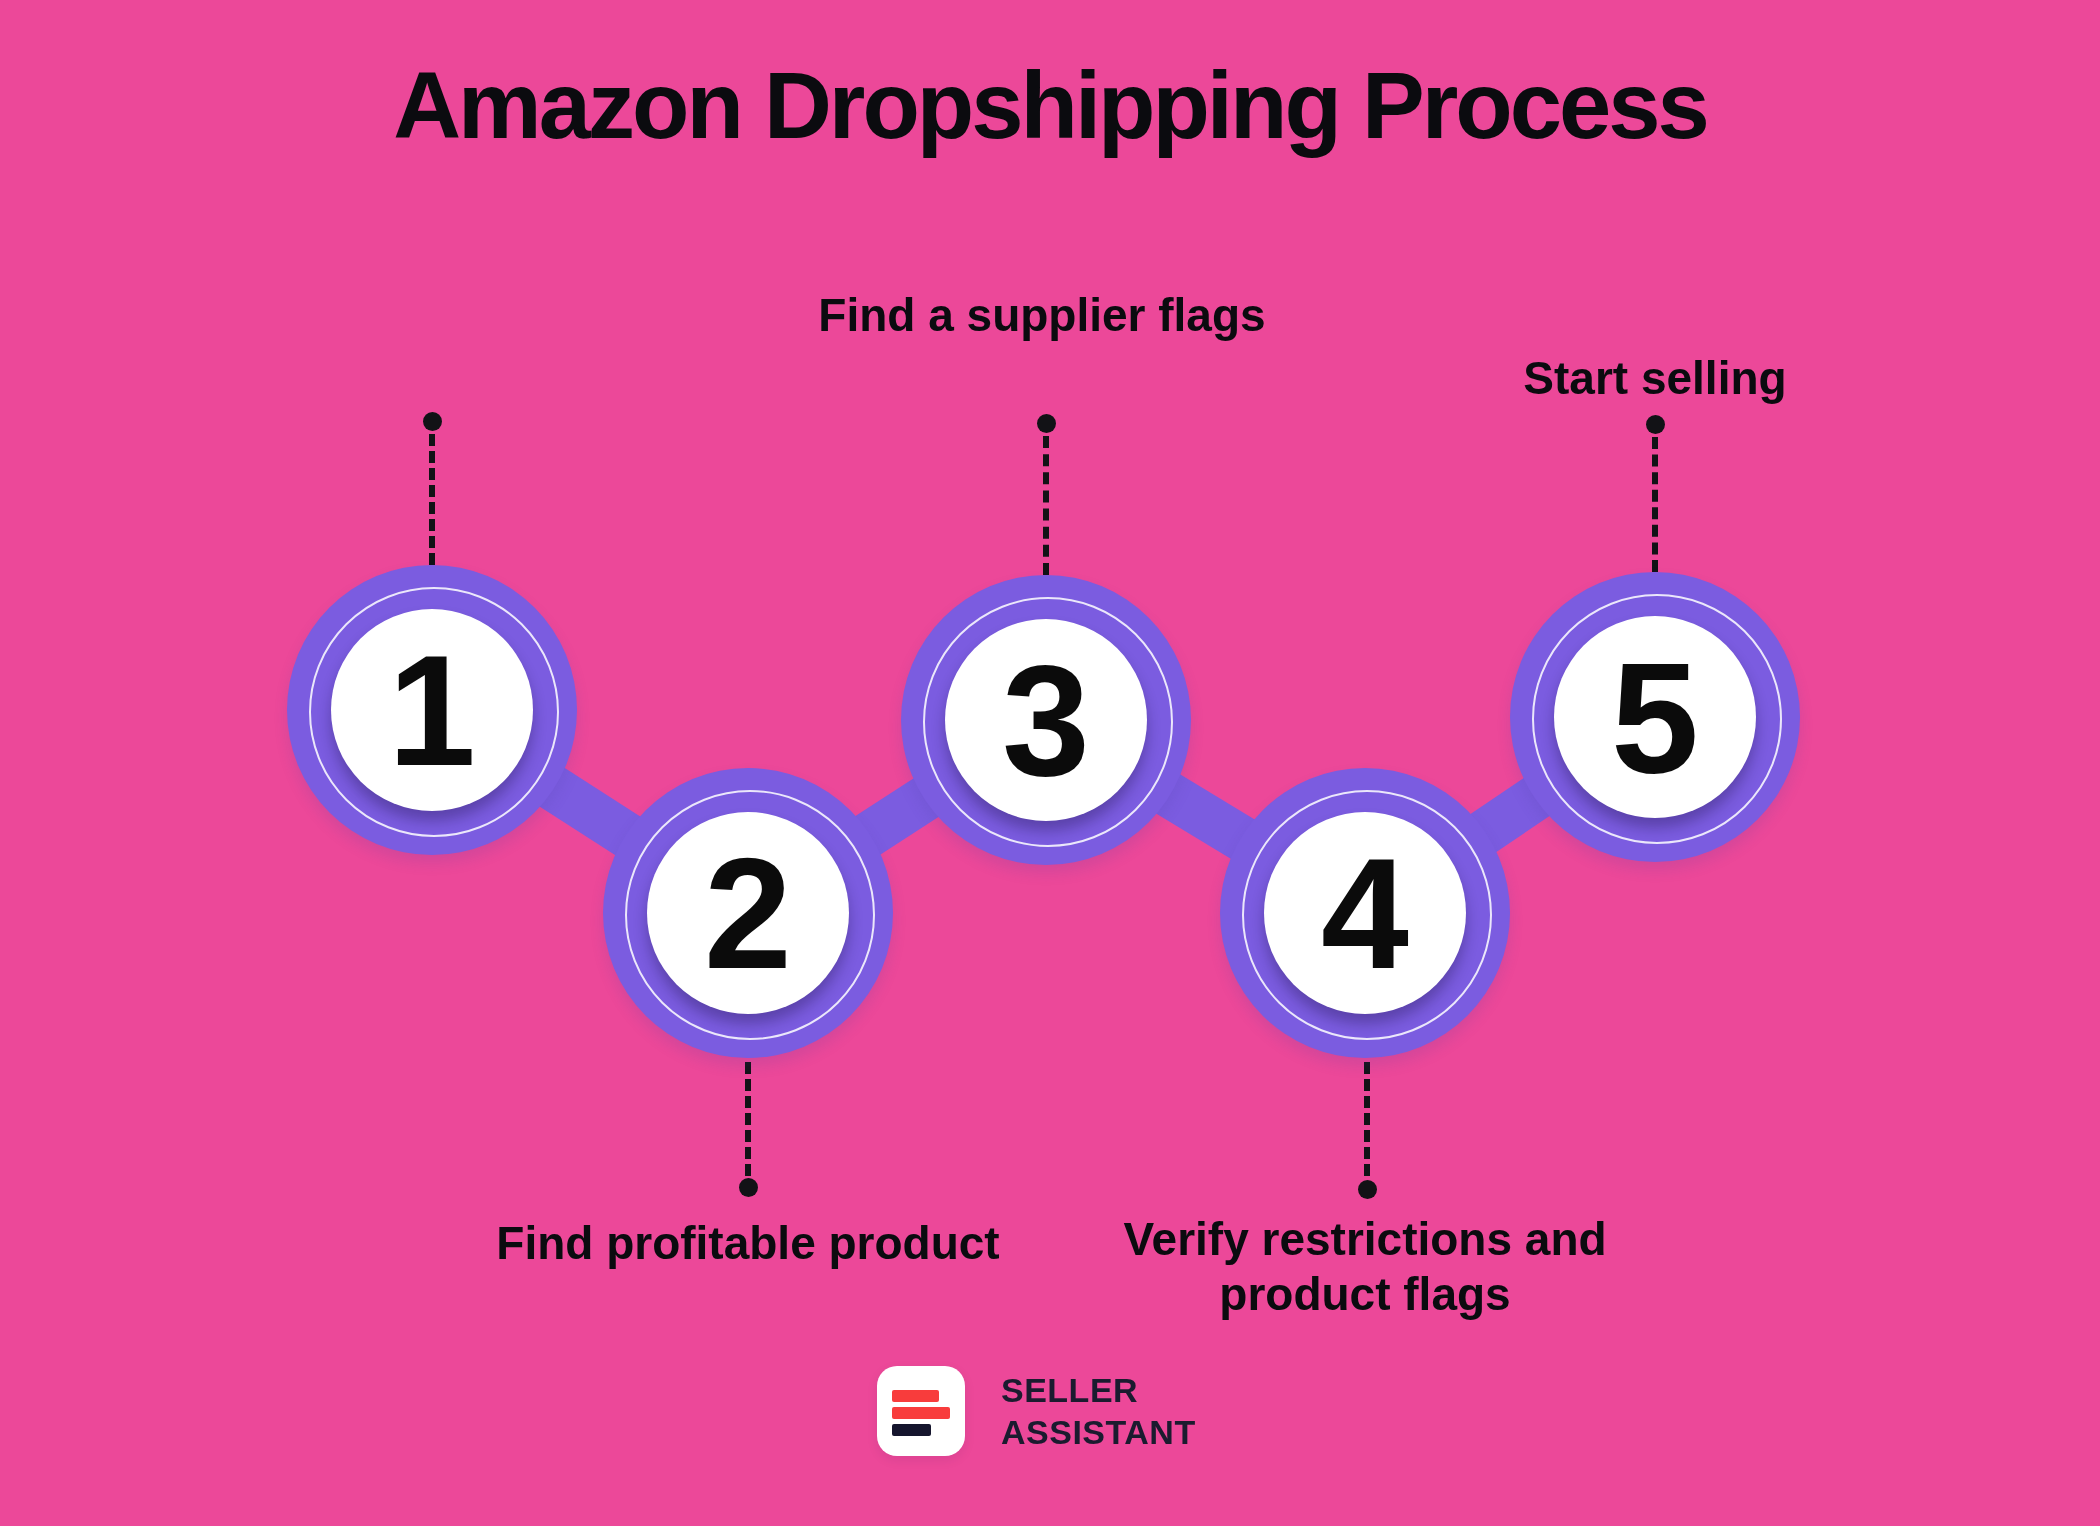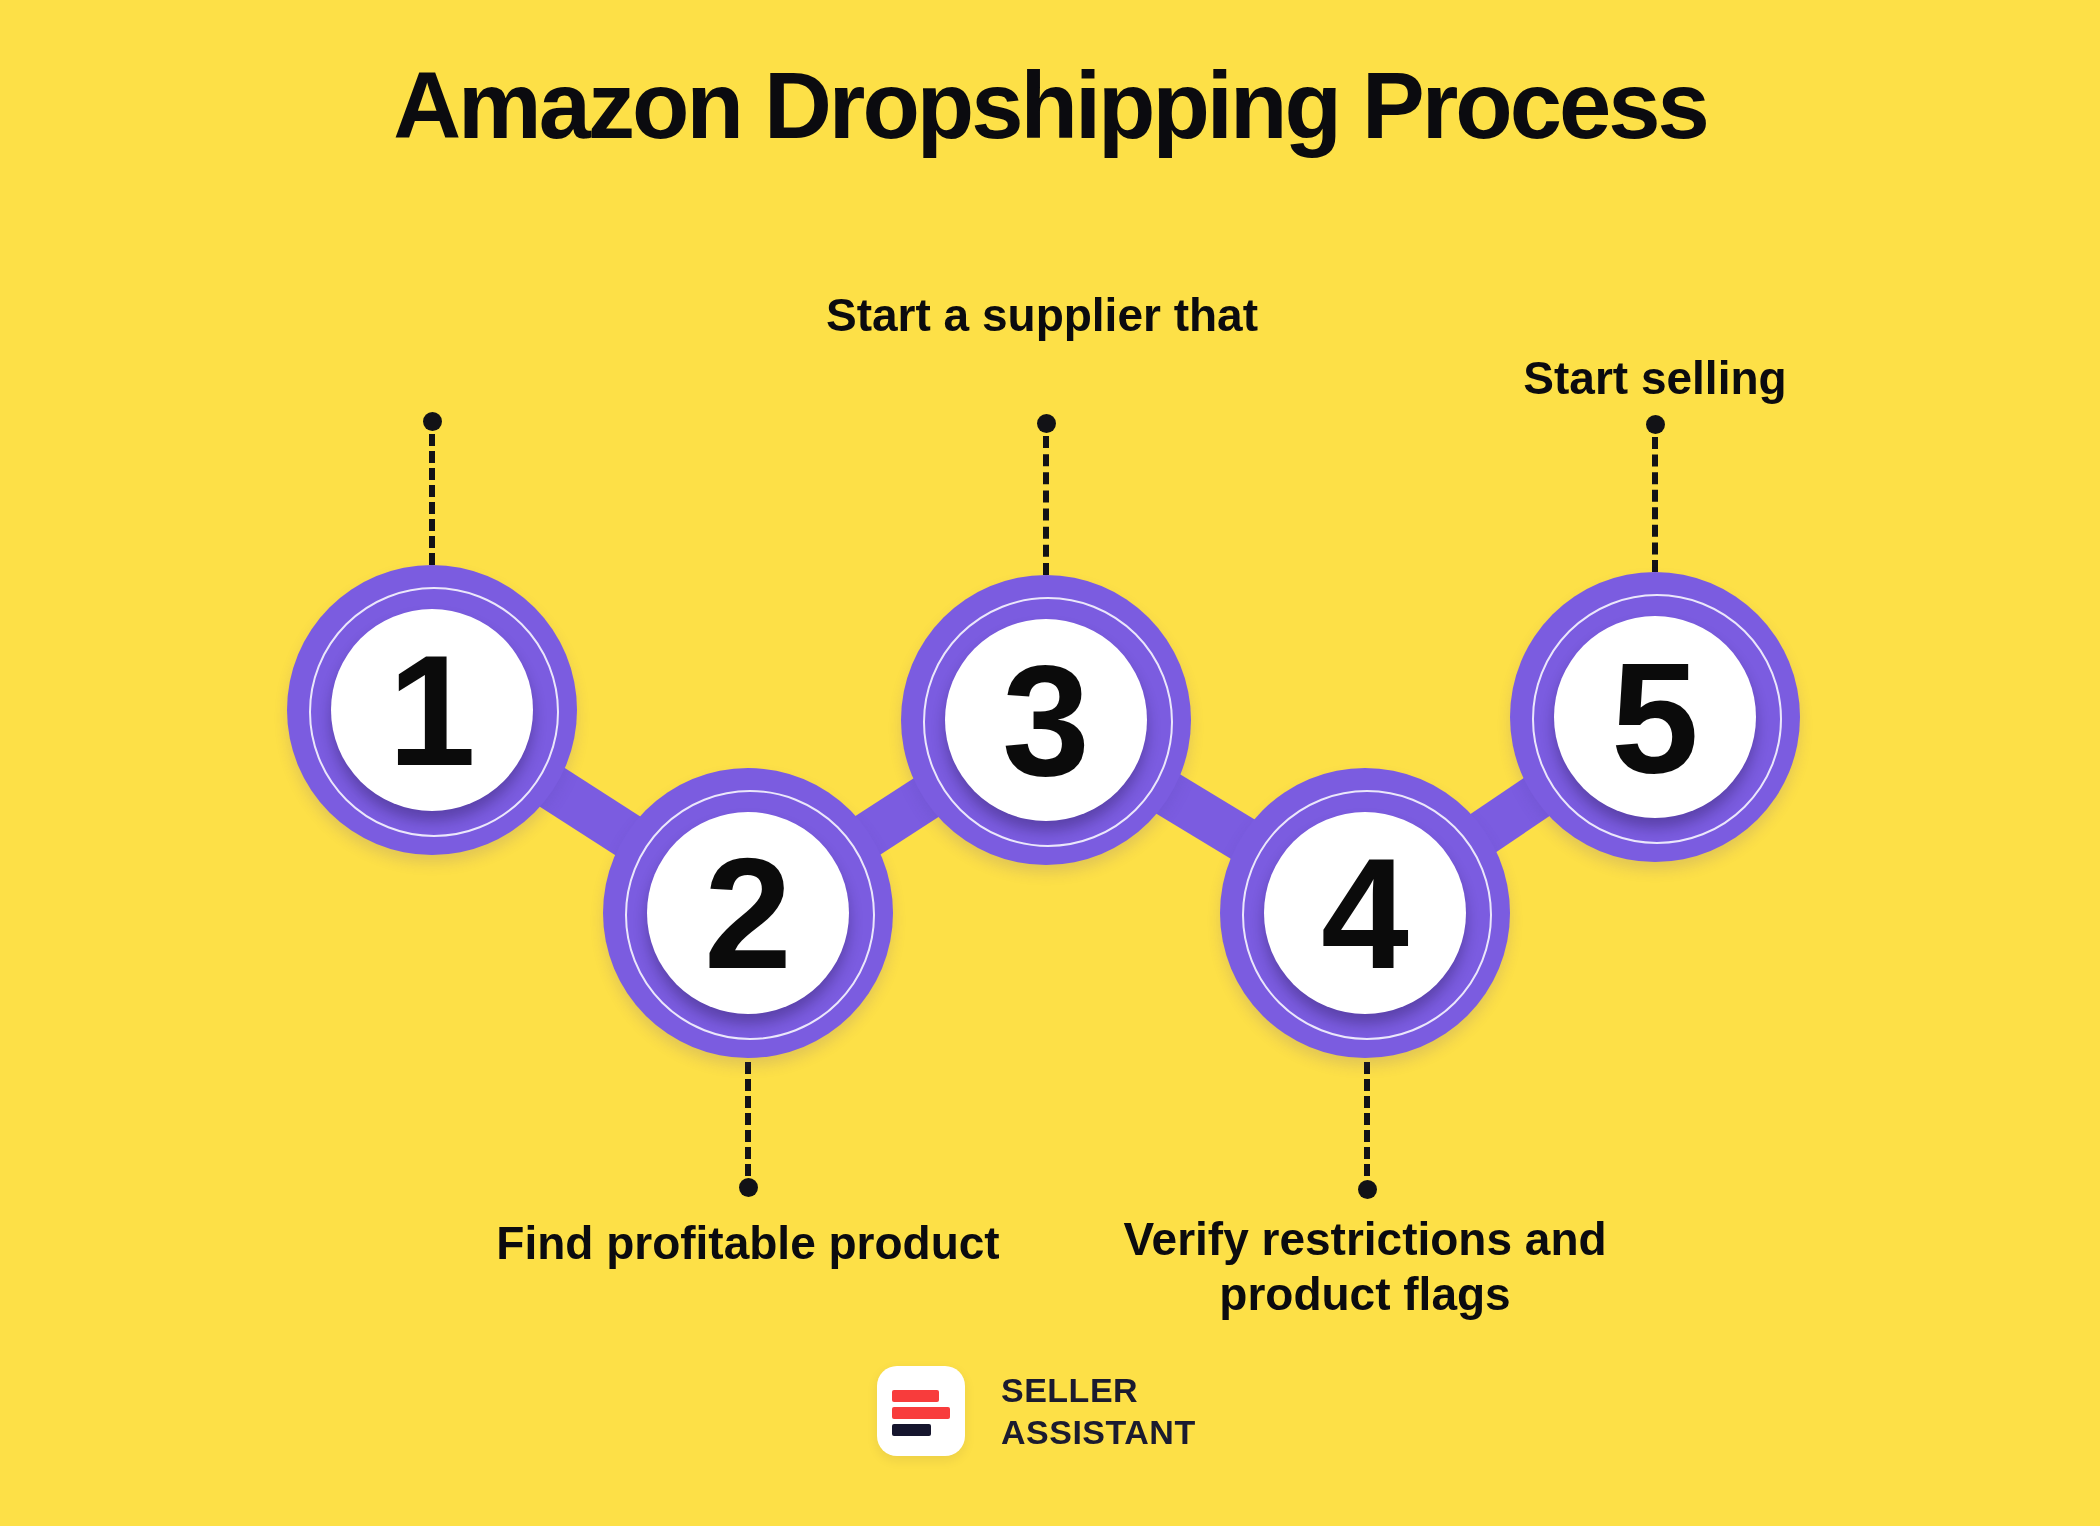--- a/index.html
+++ b/index.html
@@ -3,21 +3,21 @@
 <meta charset="utf-8">
 <style>
   html,body{margin:0;padding:0;}
   body{
     font-family:"Liberation Sans", sans-serif;
     background:#e9e6f4;
   }
   .canvas{
     position:relative;
     width:2100px;height:1526px;
-    background:#fde047;
+    background:#ec4899;
     overflow:hidden;
   }
   
   .title{
     position:absolute;left:0;top:52px;width:2100px;
     text-align:center;
     font-size:94px;font-weight:700;letter-spacing:-3px;
     color:#0B0B0F;
   }
   
@@ -113,21 +113,21 @@
   }
 </style>
 </head>
 <body>
 
 <div class="canvas">
 
   <div class="title">Amazon Dropshipping Process</div>
 
   <div class="step-label lbl-3">
-    <div>Start a supplier that</div>
+    <div>Find a supplier flags</div>
   </div>
   <div class="step-label lbl-5">
     <div>Start selling</div>
   </div>
 
   <div class="step-label lbl-4">
     <div>Verify restrictions and</div>
     <div>product flags</div>
   </div>
   <div class="step-label lbl-2">

